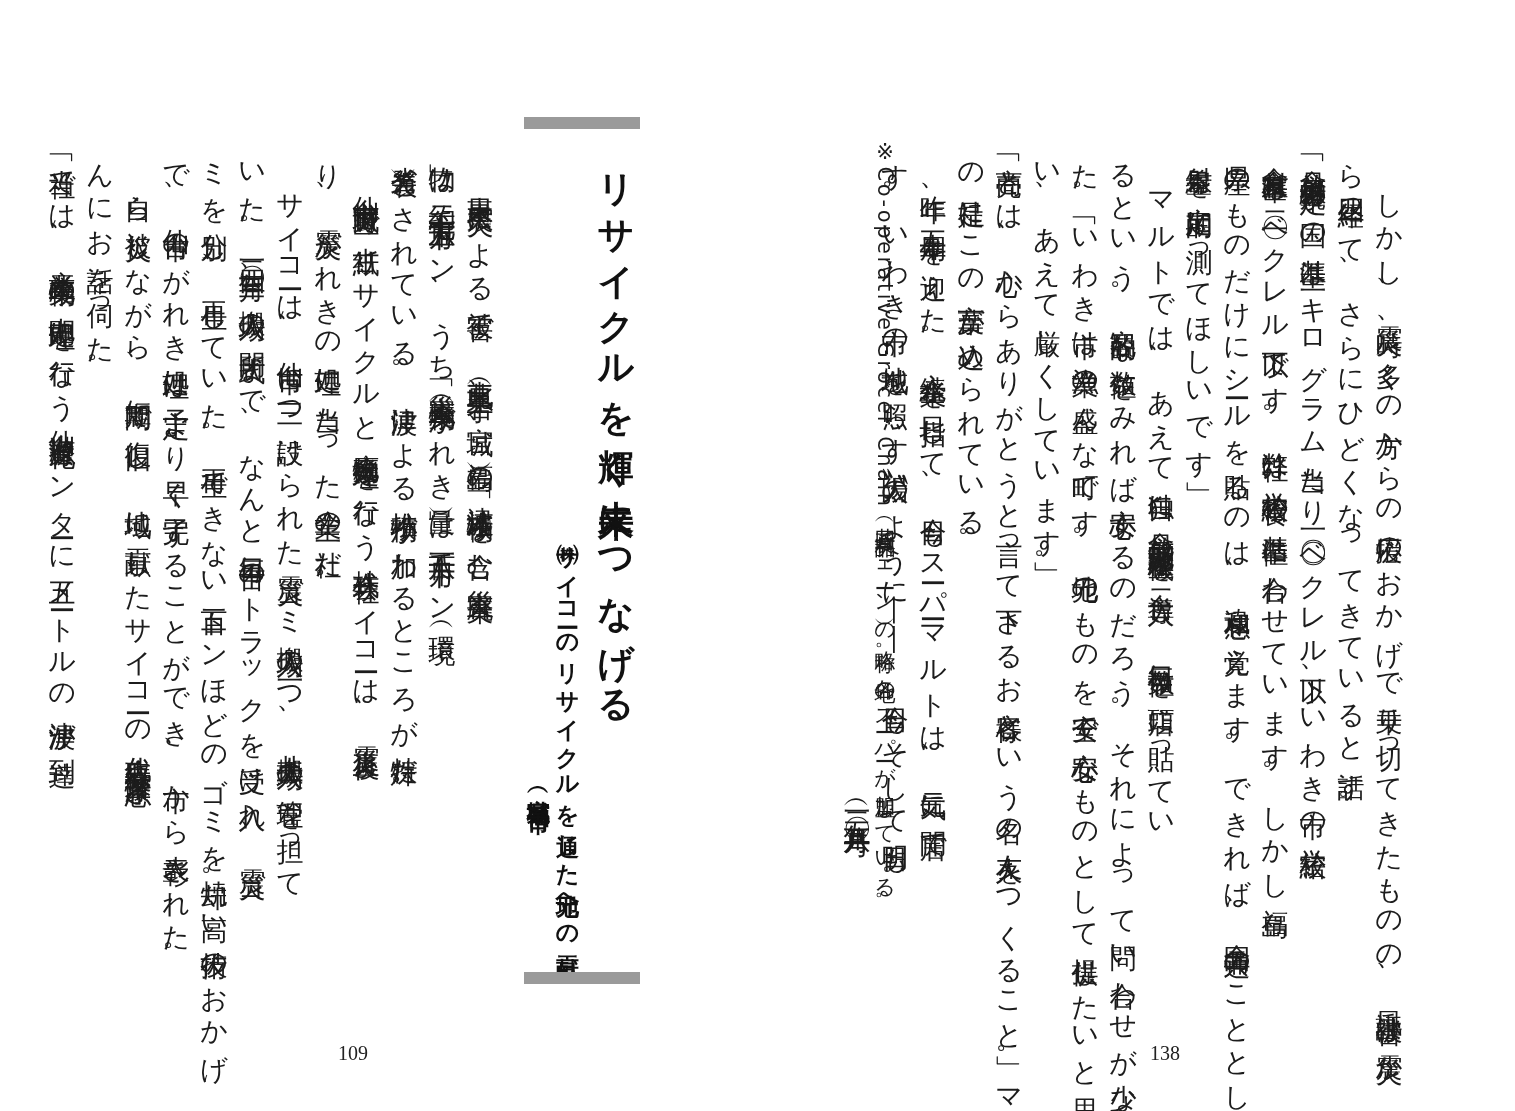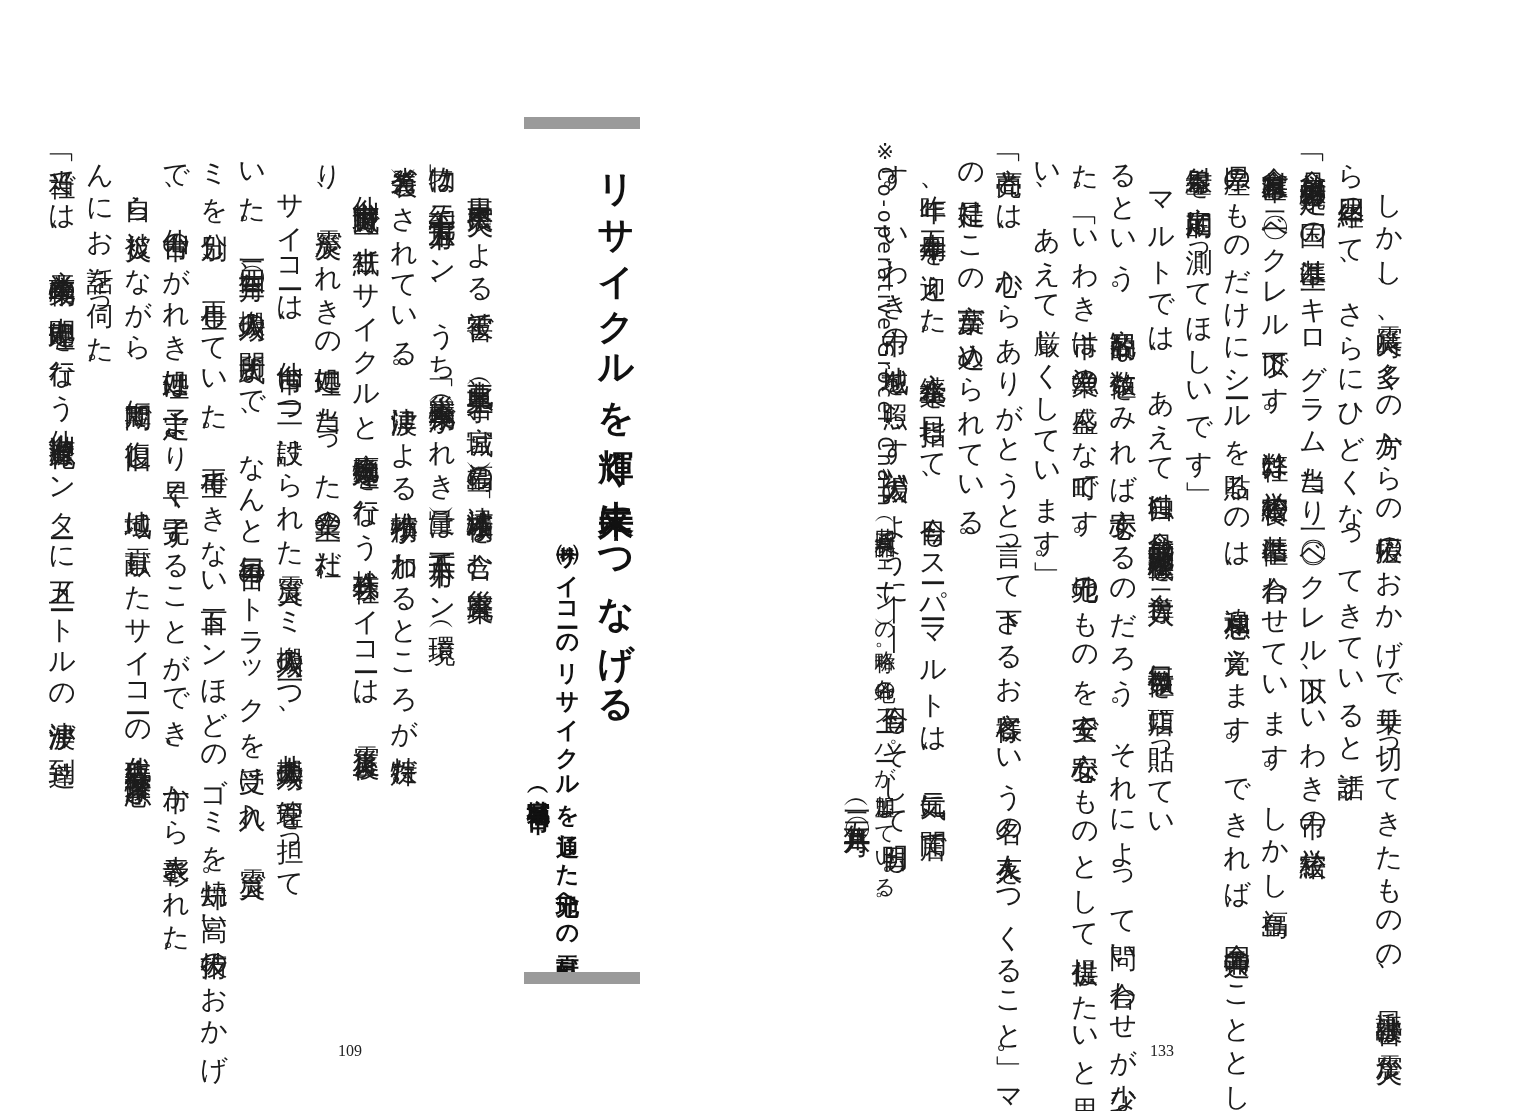--- a/index.html
+++ b/index.html
@@ -44,21 +44,21 @@
       color: #111;
     }
     .bar {
       position: absolute;
       background: #9a9a9a;
       height: 12px;
     }
     .pagenum {
       position: absolute;
       font-family: "Liberation Serif", serif;
-      font-size: 16px;
+      font-size: 20px;
       color: #222;
     }
   </style>
 </head>
 <body>
 
 <div class="page page-right">
   <div class="vcol" style="left:619px; top:145px;">　しかし、震災時、多くの方からの応援のおかげで乗り切ってきたものの、風評被害は震災か</div>
   <div class="vcol" style="left:581px; top:145px;">ら四年経って、さらにひどくなってきていると話す。</div>
   <div class="vcol" style="left:543px; top:145px;">「食品放射線量規定の国の基準は一キログラム当たり一〇〇ベクレル以下、いわき市の学校給</div>
@@ -69,21 +69,21 @@
   <div class="vcol" style="left:353px; top:145px;">るという。客観的な数値をみれば安心するのだろう。それによって問い合わせが少なくなっ</div>
   <div class="vcol" style="left:315px; top:145px;">た。「いわき市は漁業の盛んな町です。地元のものを安全で安心なものとして提供したいと思</div>
   <div class="vcol" style="left:277px; top:145px;">い、あえて厳しくしています」。</div>
   <div class="vcol" style="left:239px; top:145px;">「商売とは、心からありがとうと言って下さるお客様という名の友人をつくること」。マルト</div>
   <div class="vcol" style="left:201px; top:145px;">の社是にこの言葉が込められている。</div>
   <div class="vcol" style="left:163px; top:145px;">　昨年、五十周年を迎えた。永続企業を目指して、今日もスーパーマルトは、元気に開店で</div>
   <div class="vcol" style="left:125px; top:145px;">す。いわき市の地域を照らす〝太陽〟のように――。今日もそして明日も。</div>
   <div class="vcol" style="left:87px; top:790px;">（二〇一五年八月号）</div>
   <div class="vcol sans" style="left:113px; top:138px; left:117px;"></div>
   <div class="vcol sans" style="left:117px; top:140px;">※Co-operative Grocer Chain（共同食料品チェーン）の略称。各地のスーパーが加盟している。</div>
-  <div class="pagenum" style="left:393px; top:1042px;">133</div>
+  <div class="pagenum" style="left:393px; top:1042px;">138</div>
 </div>
 
 <div class="page page-left">
   <div class="bar" style="left:524px; top:117px; width:116px;"></div>
   <div class="title" style="left:592px; top:148px;">リサイクルを輝く未来につなげる</div>
   <div class="subtitle" style="left:553px; top:528px;">㈱サイコーのリサイクルを通じた地元への貢献</div>
   <div class="subtitle" style="left:524px; top:778px;">（宮城県仙台市）</div>
   <div class="bar" style="left:524px; top:972px; width:116px;"></div>
 
   <div class="vcol" style="left:467px; top:145px;">　東日本大震災による被害で、東北三県（岩手、宮城、福島）の「津波堆積物を含む災害廃棄</div>

